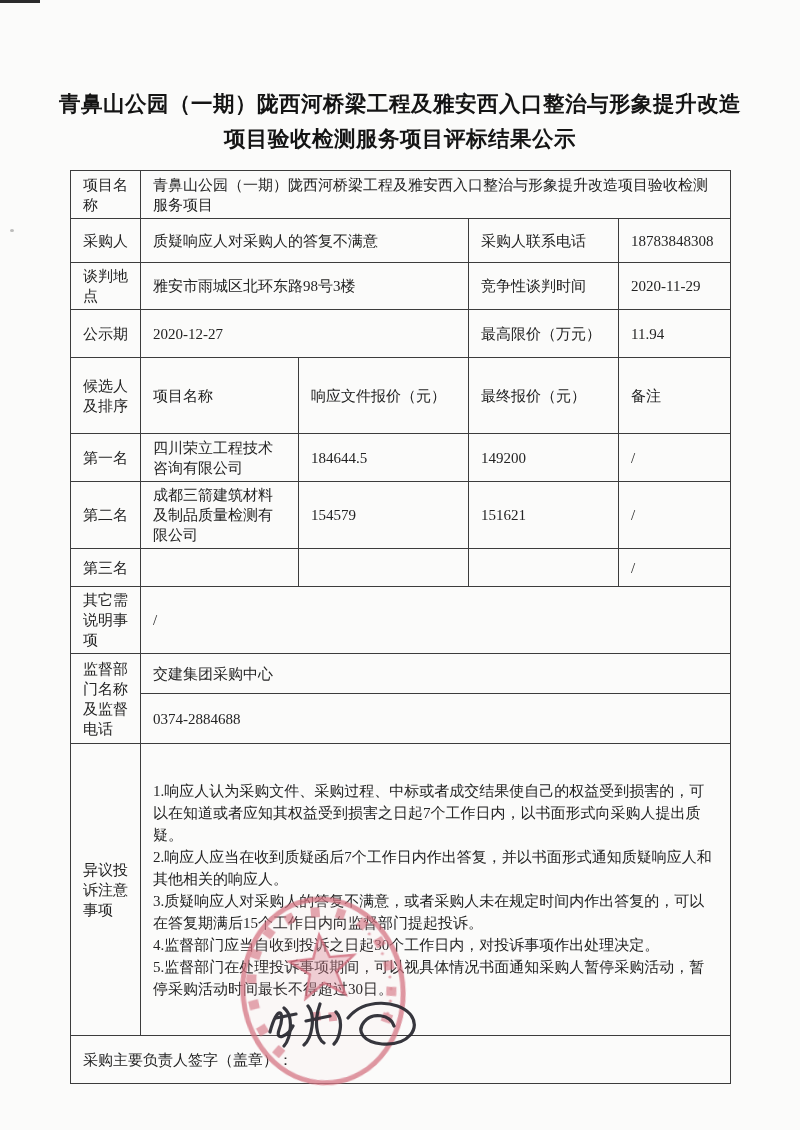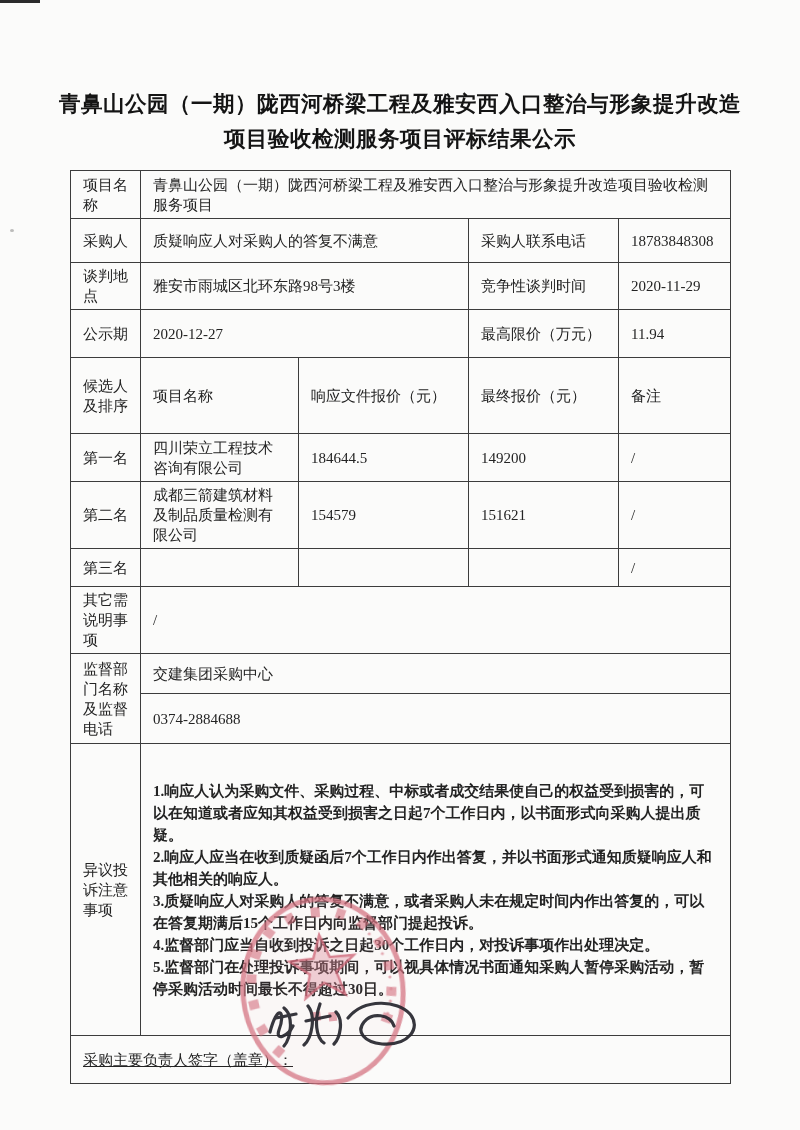--- a/index.html
+++ b/index.html
@@ -25,27 +25,27 @@
   }
   table.results td{
     border:1px solid #3c3c3c;
     font-size:15px;line-height:20px;color:#232323;
     padding:3px 12px;vertical-align:middle;
     word-break:break-all;overflow:hidden;
   }
   td.lbl{text-align:left;padding-left:4px;}
   td.ctr{text-align:left;}
   td.num{text-align:left;font-family:"Liberation Serif","DejaVu Serif",serif;}
-  .clause{line-height:22px;font-weight:bold;}
+  .clause{line-height:22px;}
   .clauses{padding:2px 0;}
   
   .seal{position:absolute;left:233px;top:891px;width:180px;height:200px;
         pointer-events:none;opacity:.82;filter:blur(.4px);transform:rotate(-6deg);}
   .signature{position:absolute;left:260px;top:988px;width:180px;height:66px;pointer-events:none;}
-  .sig-row-label{display:inline-block;text-decoration:underline;}
+  .sig-row-label{display:inline-block;}
 </style>
 </head>
 <body>
 
 <div class="page">
 
   <div class="artifact-top"></div>
   <div class="artifact-dot"></div>
 
   <div class="doc-title">

